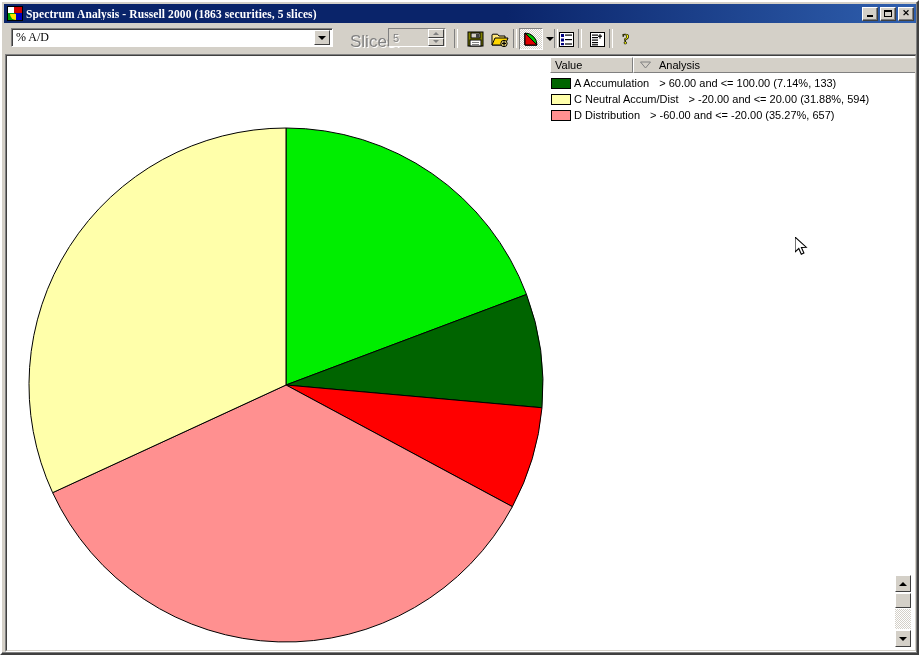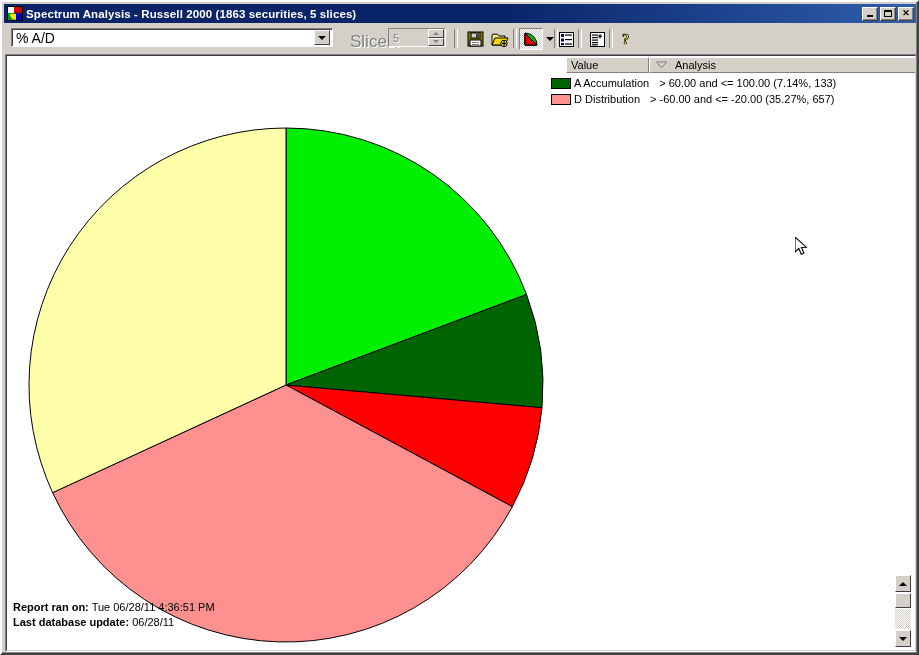--- a/index.html
+++ b/index.html
@@ -62,20 +62,21 @@
   .ti-b { left: 7px; top: 6px;  width: 7px; height: 7px; background: #0000c0; }
   .title-text {
     color: #ffffff;
     font-weight: bold;
     font-size: 11.5px;
     letter-spacing: 0.1px;
     white-space: nowrap;
     flex: 1 1 auto;
     overflow: hidden;
     text-overflow: clip;
+    font-family: Liberation Serif, serif;
   }
   .title-buttons { display: flex; gap: 2px; margin-right: 2px; flex: 0 0 auto; }
   .tbtn {
     width: 16px; height: 14px;
     background: #d4d0c8;
     border-top: 1px solid #ffffff;
     border-left: 1px solid #ffffff;
     border-right: 1px solid #404040;
     border-bottom: 1px solid #404040;
     box-sizing: border-box;
@@ -122,23 +123,23 @@
   }
   .combo::before{
     content:"";
     position:absolute; left:0;top:0;right:0;bottom:0;
     border-top:1px solid #404040; border-left:1px solid #404040;
     pointer-events:none;
   }
   .combo-text {
     flex: 1 1 auto;
     padding-left: 4px;
-    font-size: 14px; color: #000;
+    font-size: 12px; color: #000;
     position: relative; z-index:2;
-    white-space: nowrap; overflow: hidden;
+    white-space: nowrap; overflow: hidden; font-family: Liberation Serif, serif;
   }
   .combo-arrow {
     width: 16px; height: 15px;
     margin-right: 2px;
     background: #d4d0c8;
     border-top: 1px solid #ffffff;
     border-left: 1px solid #ffffff;
     border-right: 1px solid #404040;
     border-bottom: 1px solid #404040;
     box-sizing: border-box;
@@ -262,21 +263,21 @@
     border-right:1px solid #808080;
     border-bottom:1px solid #808080;
     box-sizing:border-box;
     display:flex; align-items:center;
     font-size:11px; color:#000;
     padding-left:4px;
     cursor:default;
     overflow:hidden;
     white-space:nowrap;
   }
-  .lh-value { width:83px; flex:0 0 auto;margin-left:16px; }
+  .lh-value { width:83px; flex:0 0 auto; }
   .lh-percent { flex:1 1 auto; }
   .legend-rows { padding-top:1px; }
   .legend-row {
     display:flex; align-items:center;
     height:16px;
     font-size:11px; color:#000;
     white-space:nowrap;
   }
   .swatch {
     width:20px; height:11px;
@@ -492,37 +493,32 @@
             <span>Analysis</span>
           </div>
         </div>
         <div class="legend-rows" id="legend-rows">
             <div class="legend-row">
               <span class="swatch" style="background: rgb(0, 100, 0);"></span>
               <span class="lg-label">A Accumulation</span>
               <span class="lg-range">&gt; 60.00 and &lt;= 100.00 (7.14%, 133)</span>
             </div>
             <div class="legend-row">
+              <span class="swatch" style="background: rgb(255, 255, 170);"></span>
+              <span class="lg-label">C Neutral Accum/Dist</span>
+              <span class="lg-range">&gt; -20.00 and &lt;= 20.00 (31.88%, 594)</span>
+            </div>
+            <div class="legend-row">
               <span class="swatch" style="background: rgb(255, 144, 144);"></span>
               <span class="lg-label">D Distribution</span>
               <span class="lg-range">&gt; -60.00 and &lt;= -20.00 (35.27%, 657)</span>
             </div>
           </div>
       </div>
 
-      <div class="footer">
-        <div>
-          <b>Report ran on:</b>
-          <span>Tue 06/28/11 4:36:51 PM</span>
-        </div>
-        <div>
-          <b>Last database update:</b>
-          <span>06/28/11</span>
-        </div>
-      </div>
 
       <div class="scroll-cluster">
         <div class="sc-up">
             <i class="tri-s-up"></i>
           </div>
         <div class="sc-thumb"></div>
         <div class="sc-track"></div>
         <div class="sc-dn">
             <i class="tri-s-dn"></i>
           </div>

